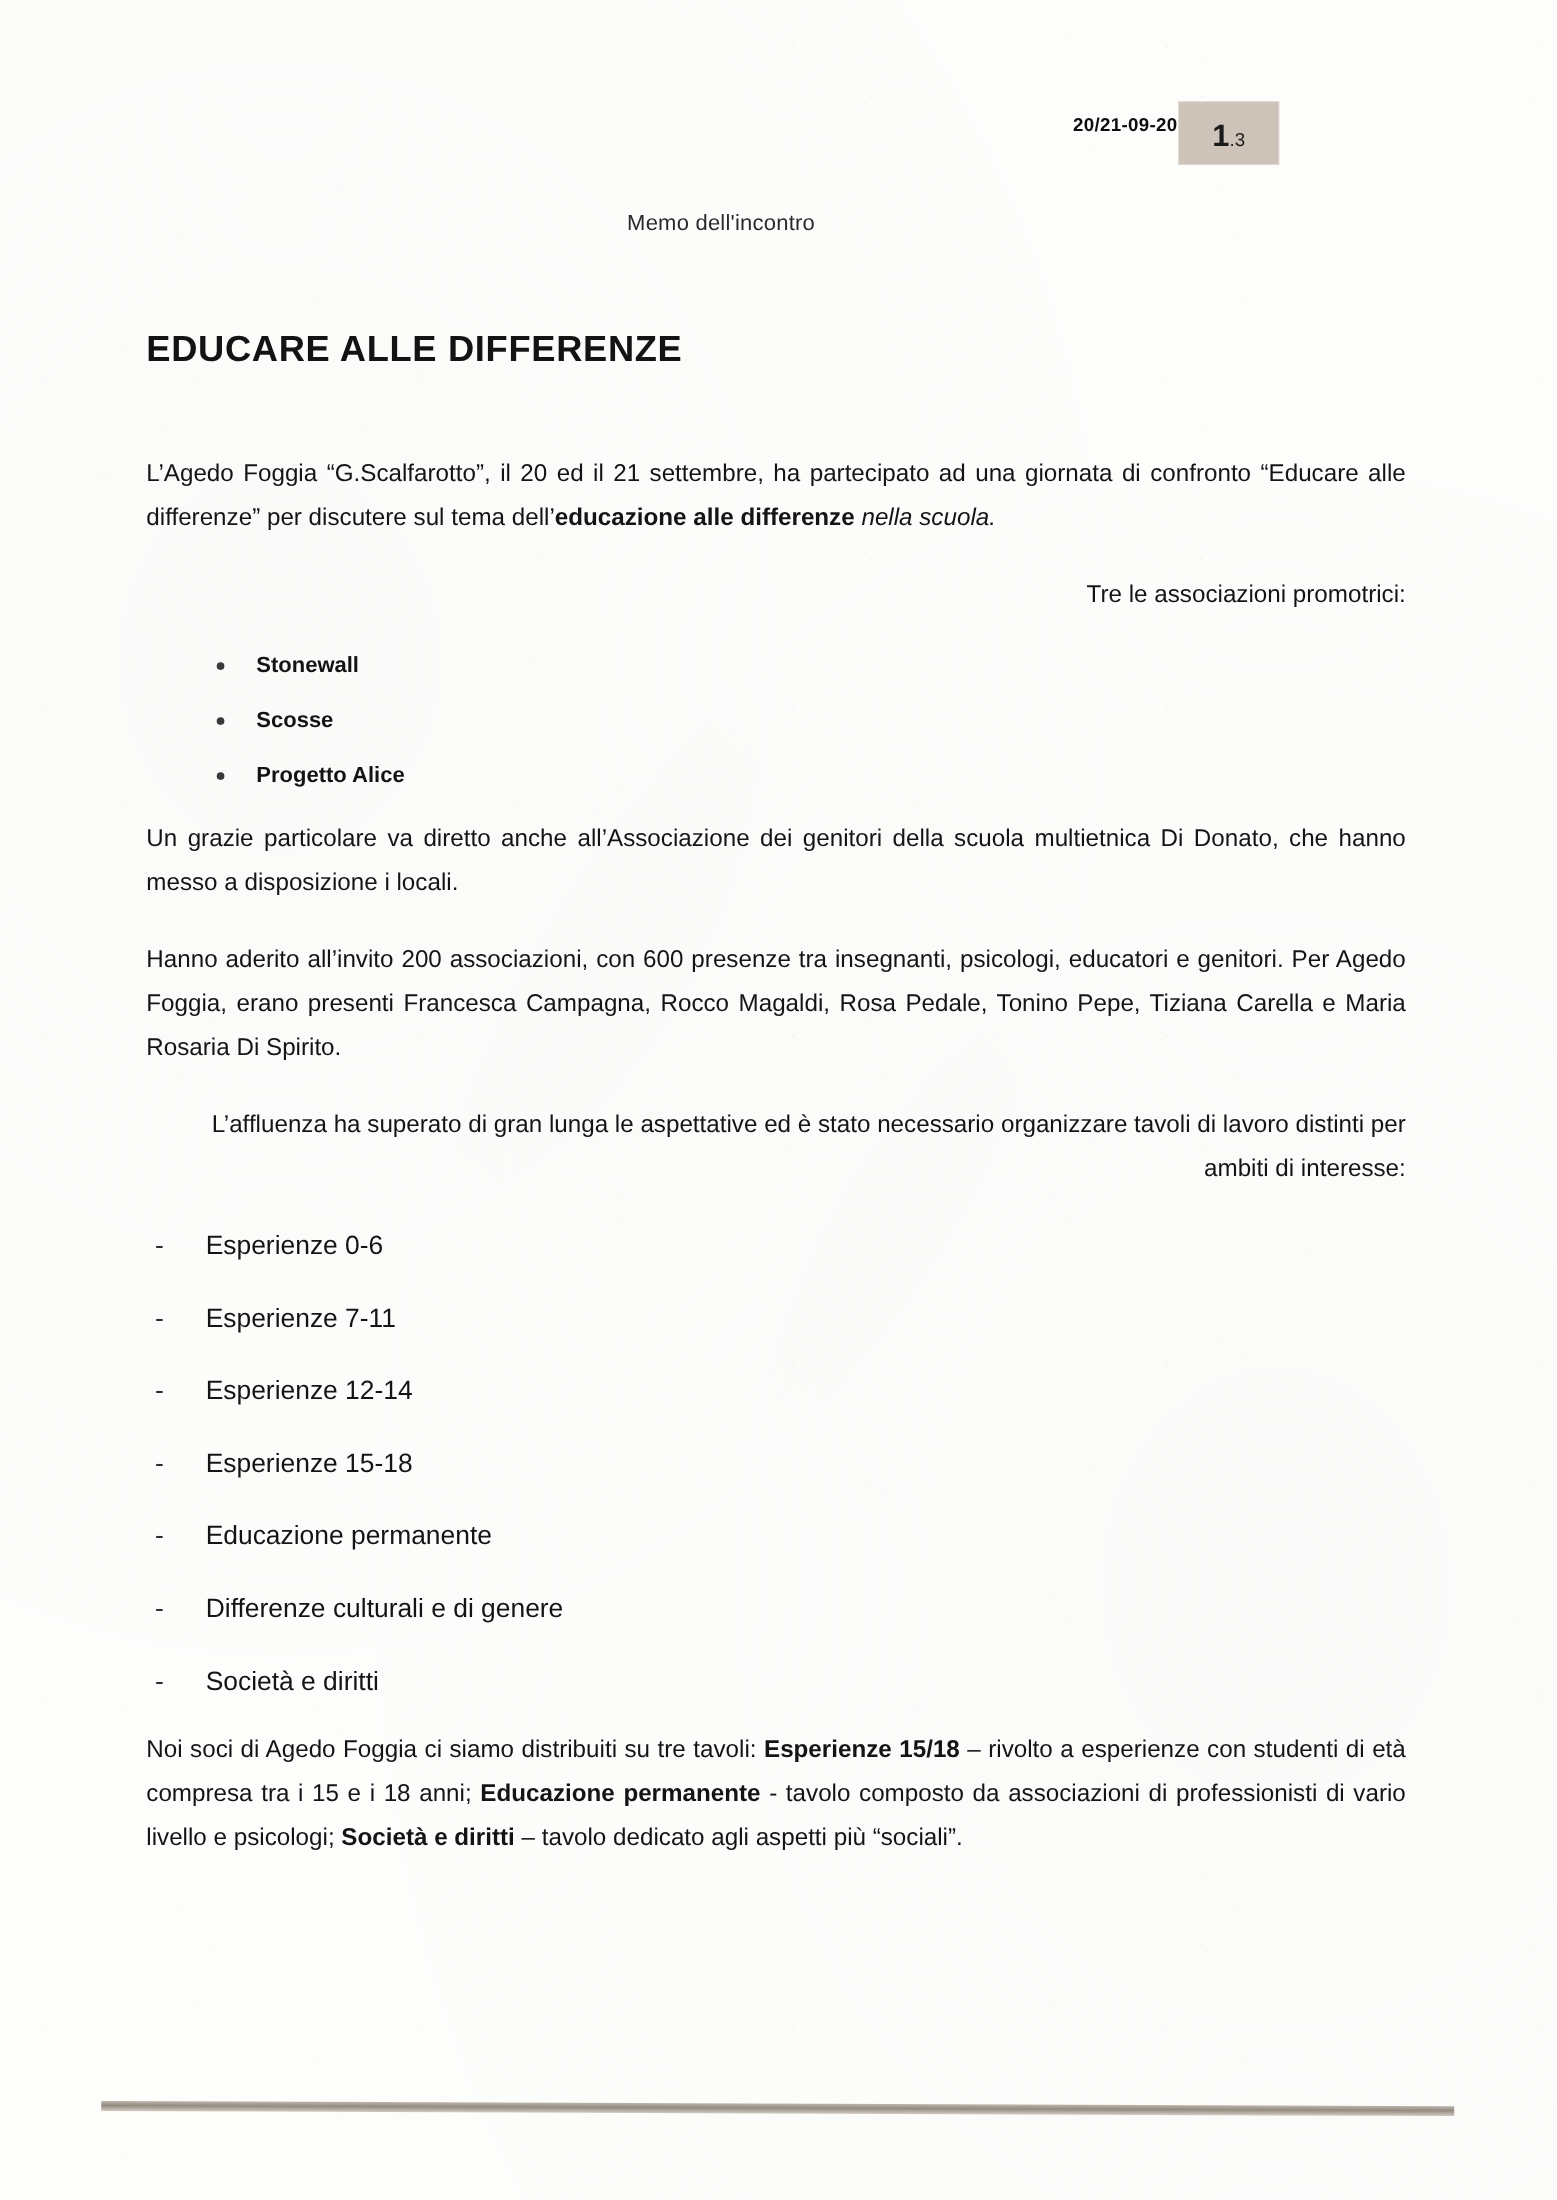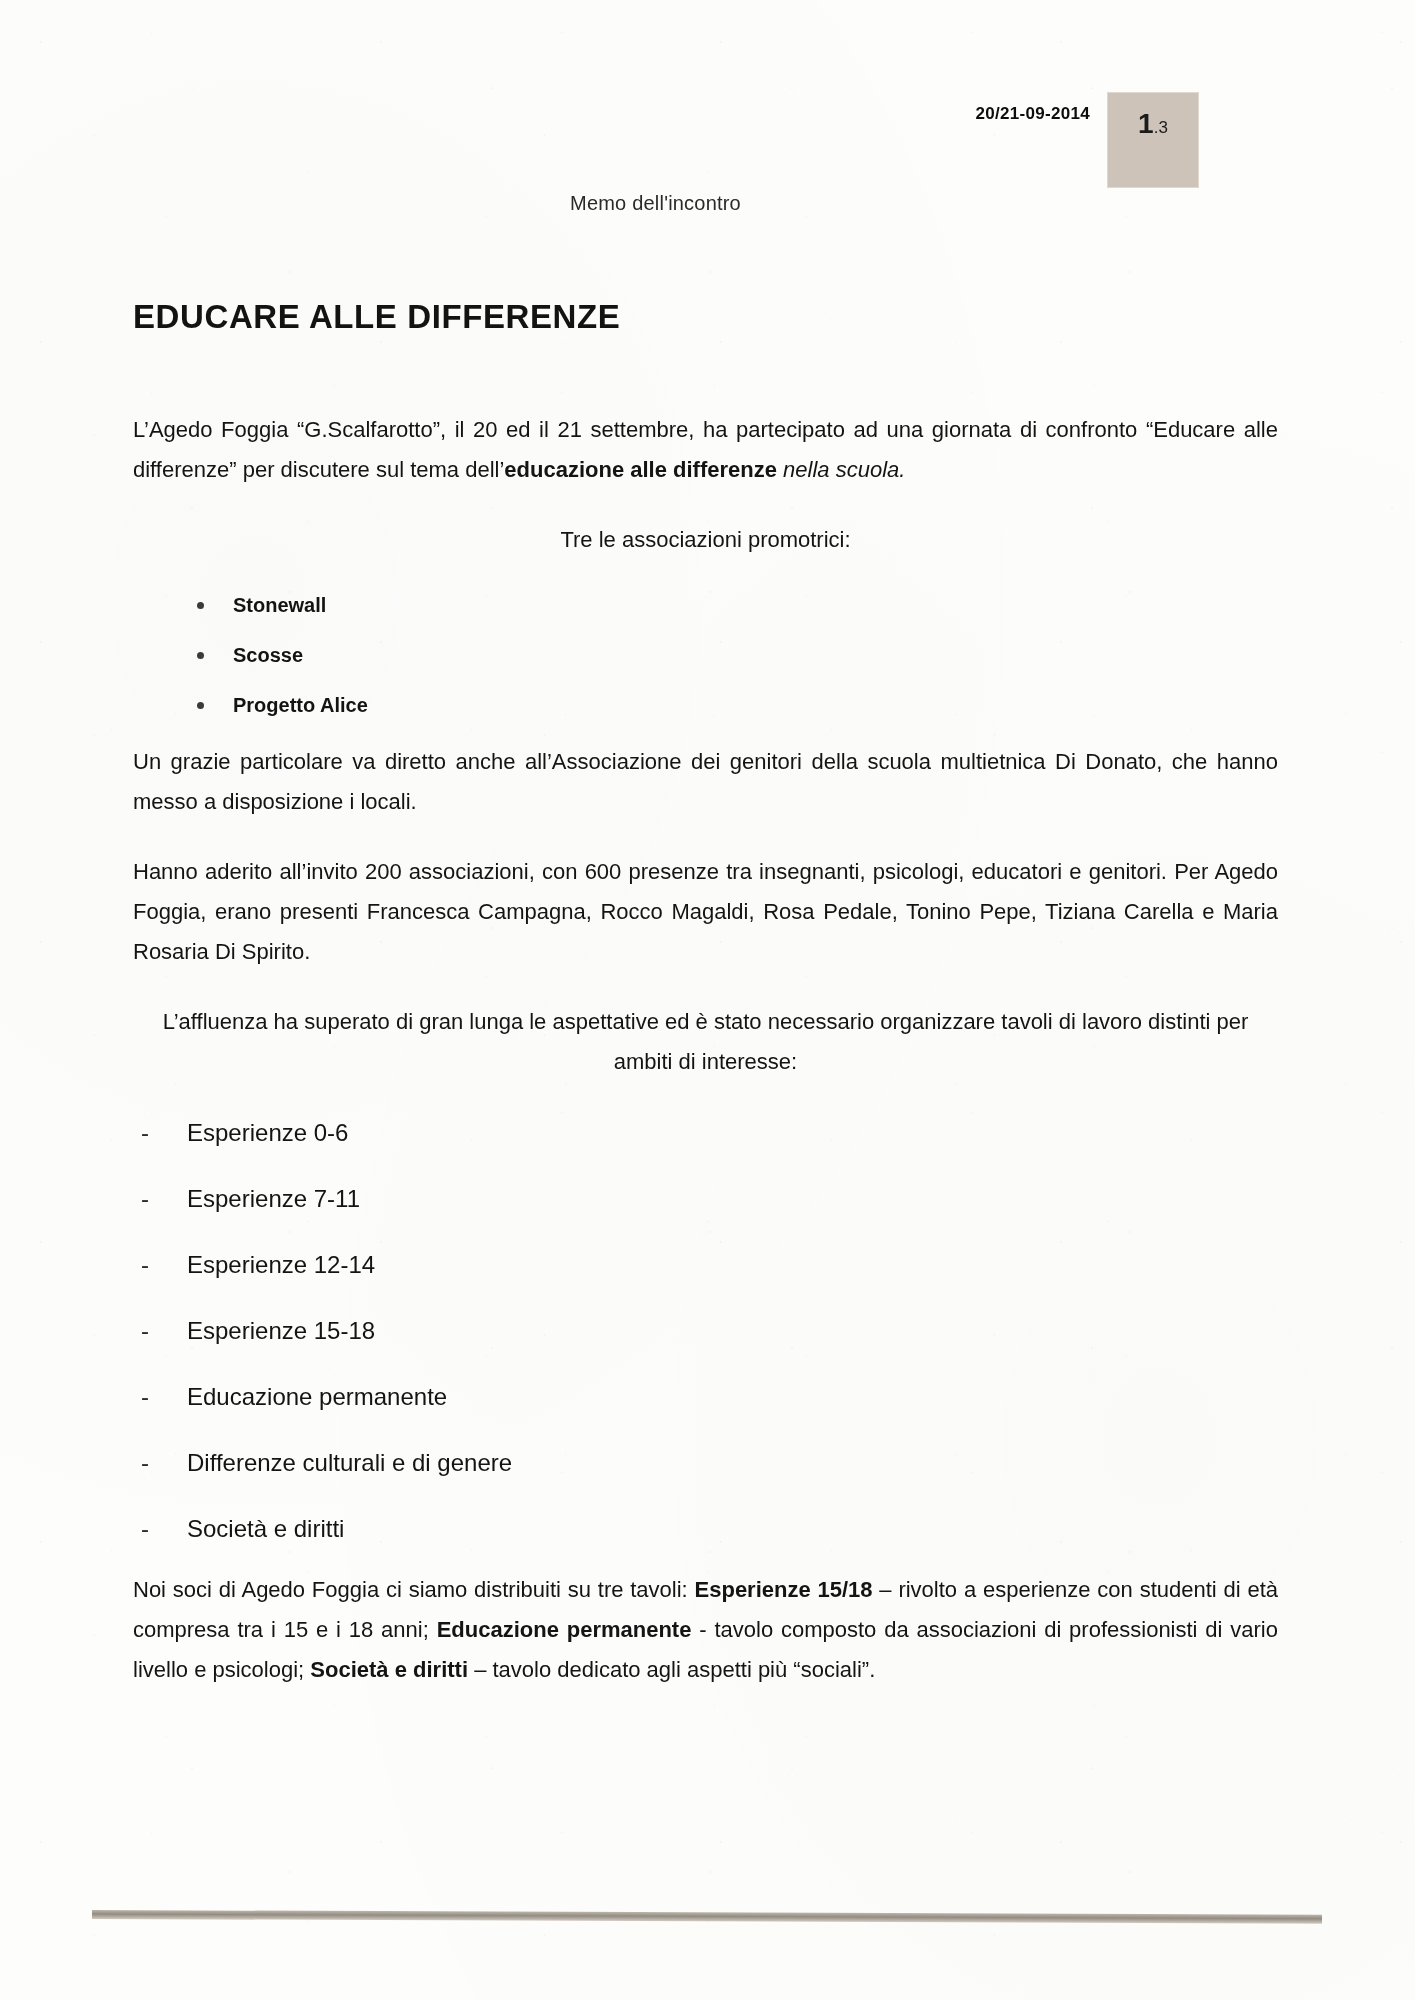--- a/index.html
+++ b/index.html
@@ -62,24 +62,24 @@
     right: 325px;
     top: 12px;
     font-size: 17px;
     font-weight: bold;
     letter-spacing: 0.3px;
     color: #0d0d0d;
     white-space: nowrap;
   }
   .page-chip {
     position: absolute;
-    left: 1107px;
+    left: 1071px;
     top: 0px;
     width: 92px;
-    height: 96px;
+    height: 58px;
     background: #cec3b9;
     box-shadow: inset 0 0 0 1px rgba(255,255,255,0.35);
   }
   .page-chip .chip-inner {
     position: absolute;
     left: 0; right: 0;
     top: 18px;
     text-align: center;
     color: #1b1b1b;
     line-height: 1;
@@ -124,21 +124,21 @@
   }
 
   p.para {
     margin: 0 0 30px 0;
     font-size: 22px;
     line-height: 40px;
     text-align: justify;
     color: #141414;
   }
   p.para.last { margin-bottom: 0; }
-  p.para.nojust { text-align: center; }
+  p.para.nojust { text-align: right; }
 
   b { font-weight: bold; }
   i { font-style: italic; }
 
   
   ul.bullets {
     list-style: none;
     margin: 6px 0 22px 0;
     padding: 0;
   }

